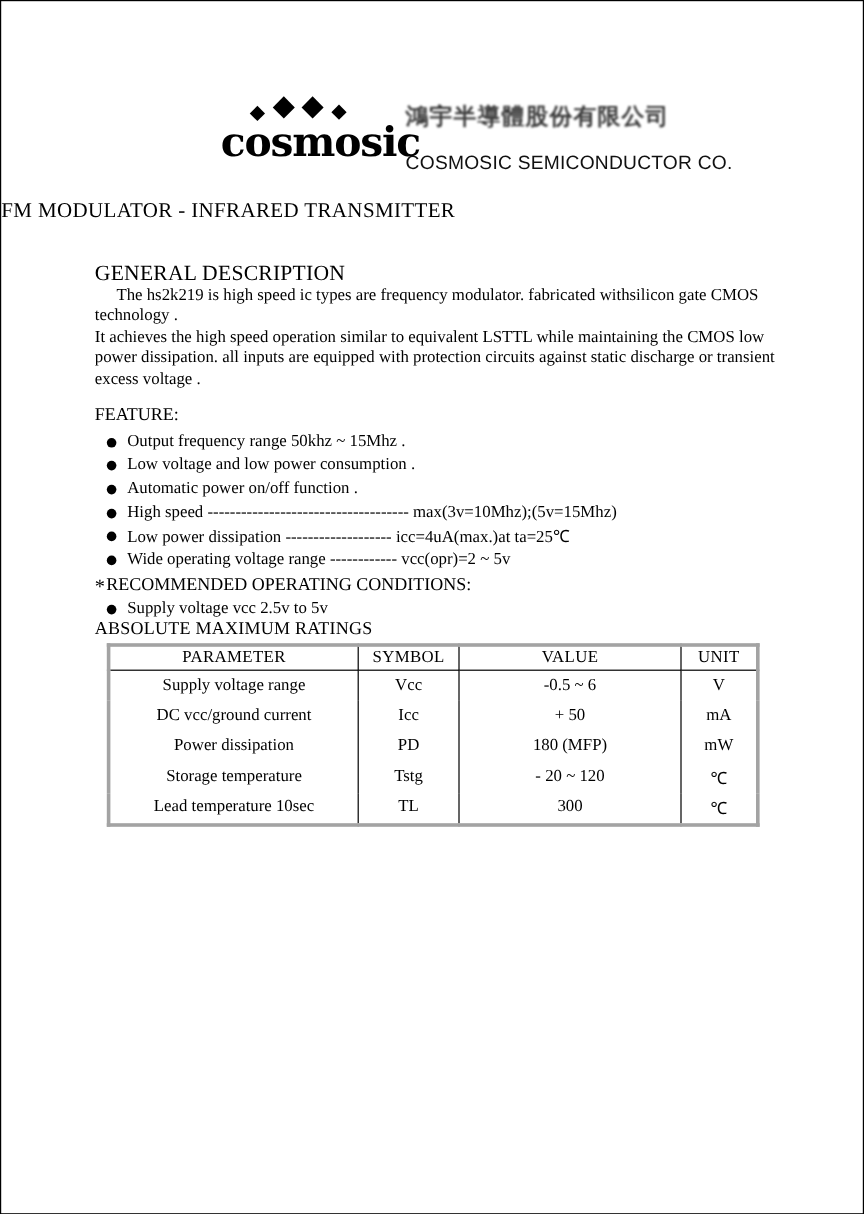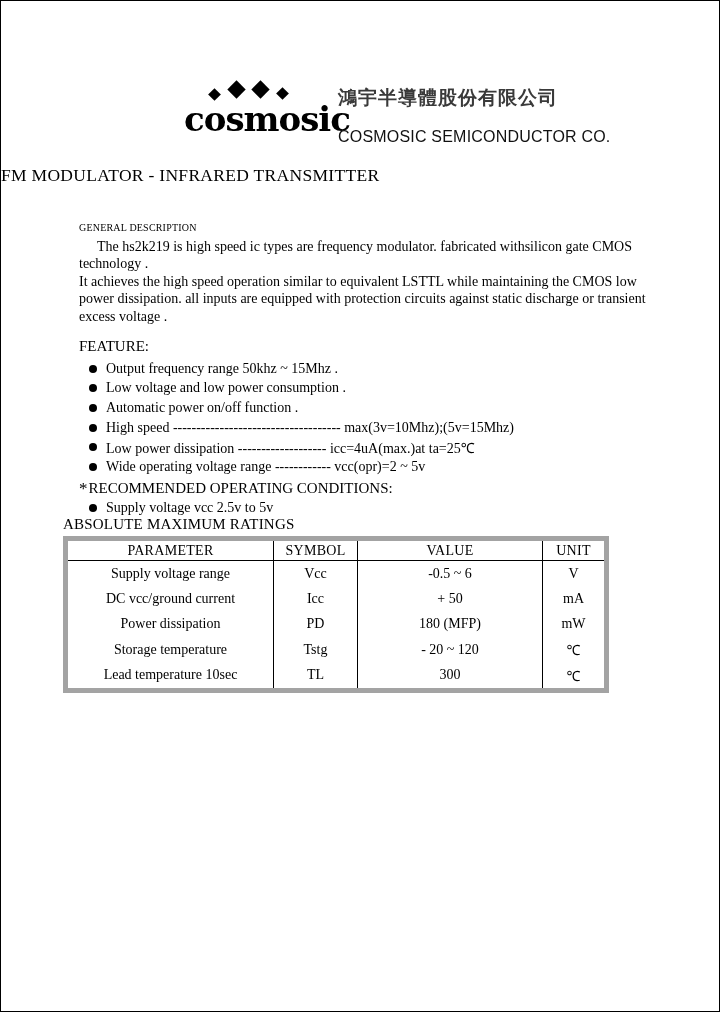--- a/index.html
+++ b/index.html
@@ -59,21 +59,21 @@
     left: 0;
     width: 100%;
     font-size: 17.5px;
     font-weight: normal;
     margin: 0;
     letter-spacing: 0.3px;
   }
 
   
   .desc { position: absolute; left: 78px; top: 218px; width: 572px; font-size: 14px; line-height: 17.5px; }
-  .desc h2 { font-size: 10px; font-weight: normal; margin: 0 0 1px 0; letter-spacing: 0.2px; }
+  .desc h2 { font-size: 18px; font-weight: normal; margin: 0 0 1px 0; letter-spacing: 0.2px; }
   .desc p { margin: 0; }
   .desc .p1 { text-indent: 18px; }
   .u { }
 
   
   .features { position: absolute; left: 78px; top: 337px; width: 572px; font-size: 14px; }
   .features h2 { font-size: 15px; font-weight: normal; margin: 0 0 4px 0; }
   .feature-list { list-style: none; margin: 0; padding: 0; }
   .feature-list li {
     display: flex;
@@ -86,26 +86,27 @@
     background: #000;
     border-radius: 50%;
     margin-left: 10px;
     margin-right: 9px;
     flex: 0 0 auto;
   }
   .rec-line { margin-top: 2px; font-size: 15px; height: 20px; display: flex; align-items: center; }
   .rec-star { font-size: 17px; margin-right: 1px; }
 
   
-  .ratings { position: absolute; left: 62px; top: 515px; }
+  .ratings { position: absolute; left: 78px; top: 515px; }
   .ratings h2 { font-size: 15px; font-weight: normal; margin: 0 0 3px 0; letter-spacing: 0.2px; }
   .ratings table {
     border-collapse: collapse;
+    margin-left: 10px;
     table-layout: fixed;
-    border: 5px solid #a3a3a3;
+    border: 3px solid #a3a3a3;
   }
   .ratings th, .ratings td {
     border-left: 1px solid #000;
     border-right: 1px solid #000;
     text-align: center;
     font-size: 14px;
     font-weight: normal;
     padding: 0;
   }
   .ratings thead th {

